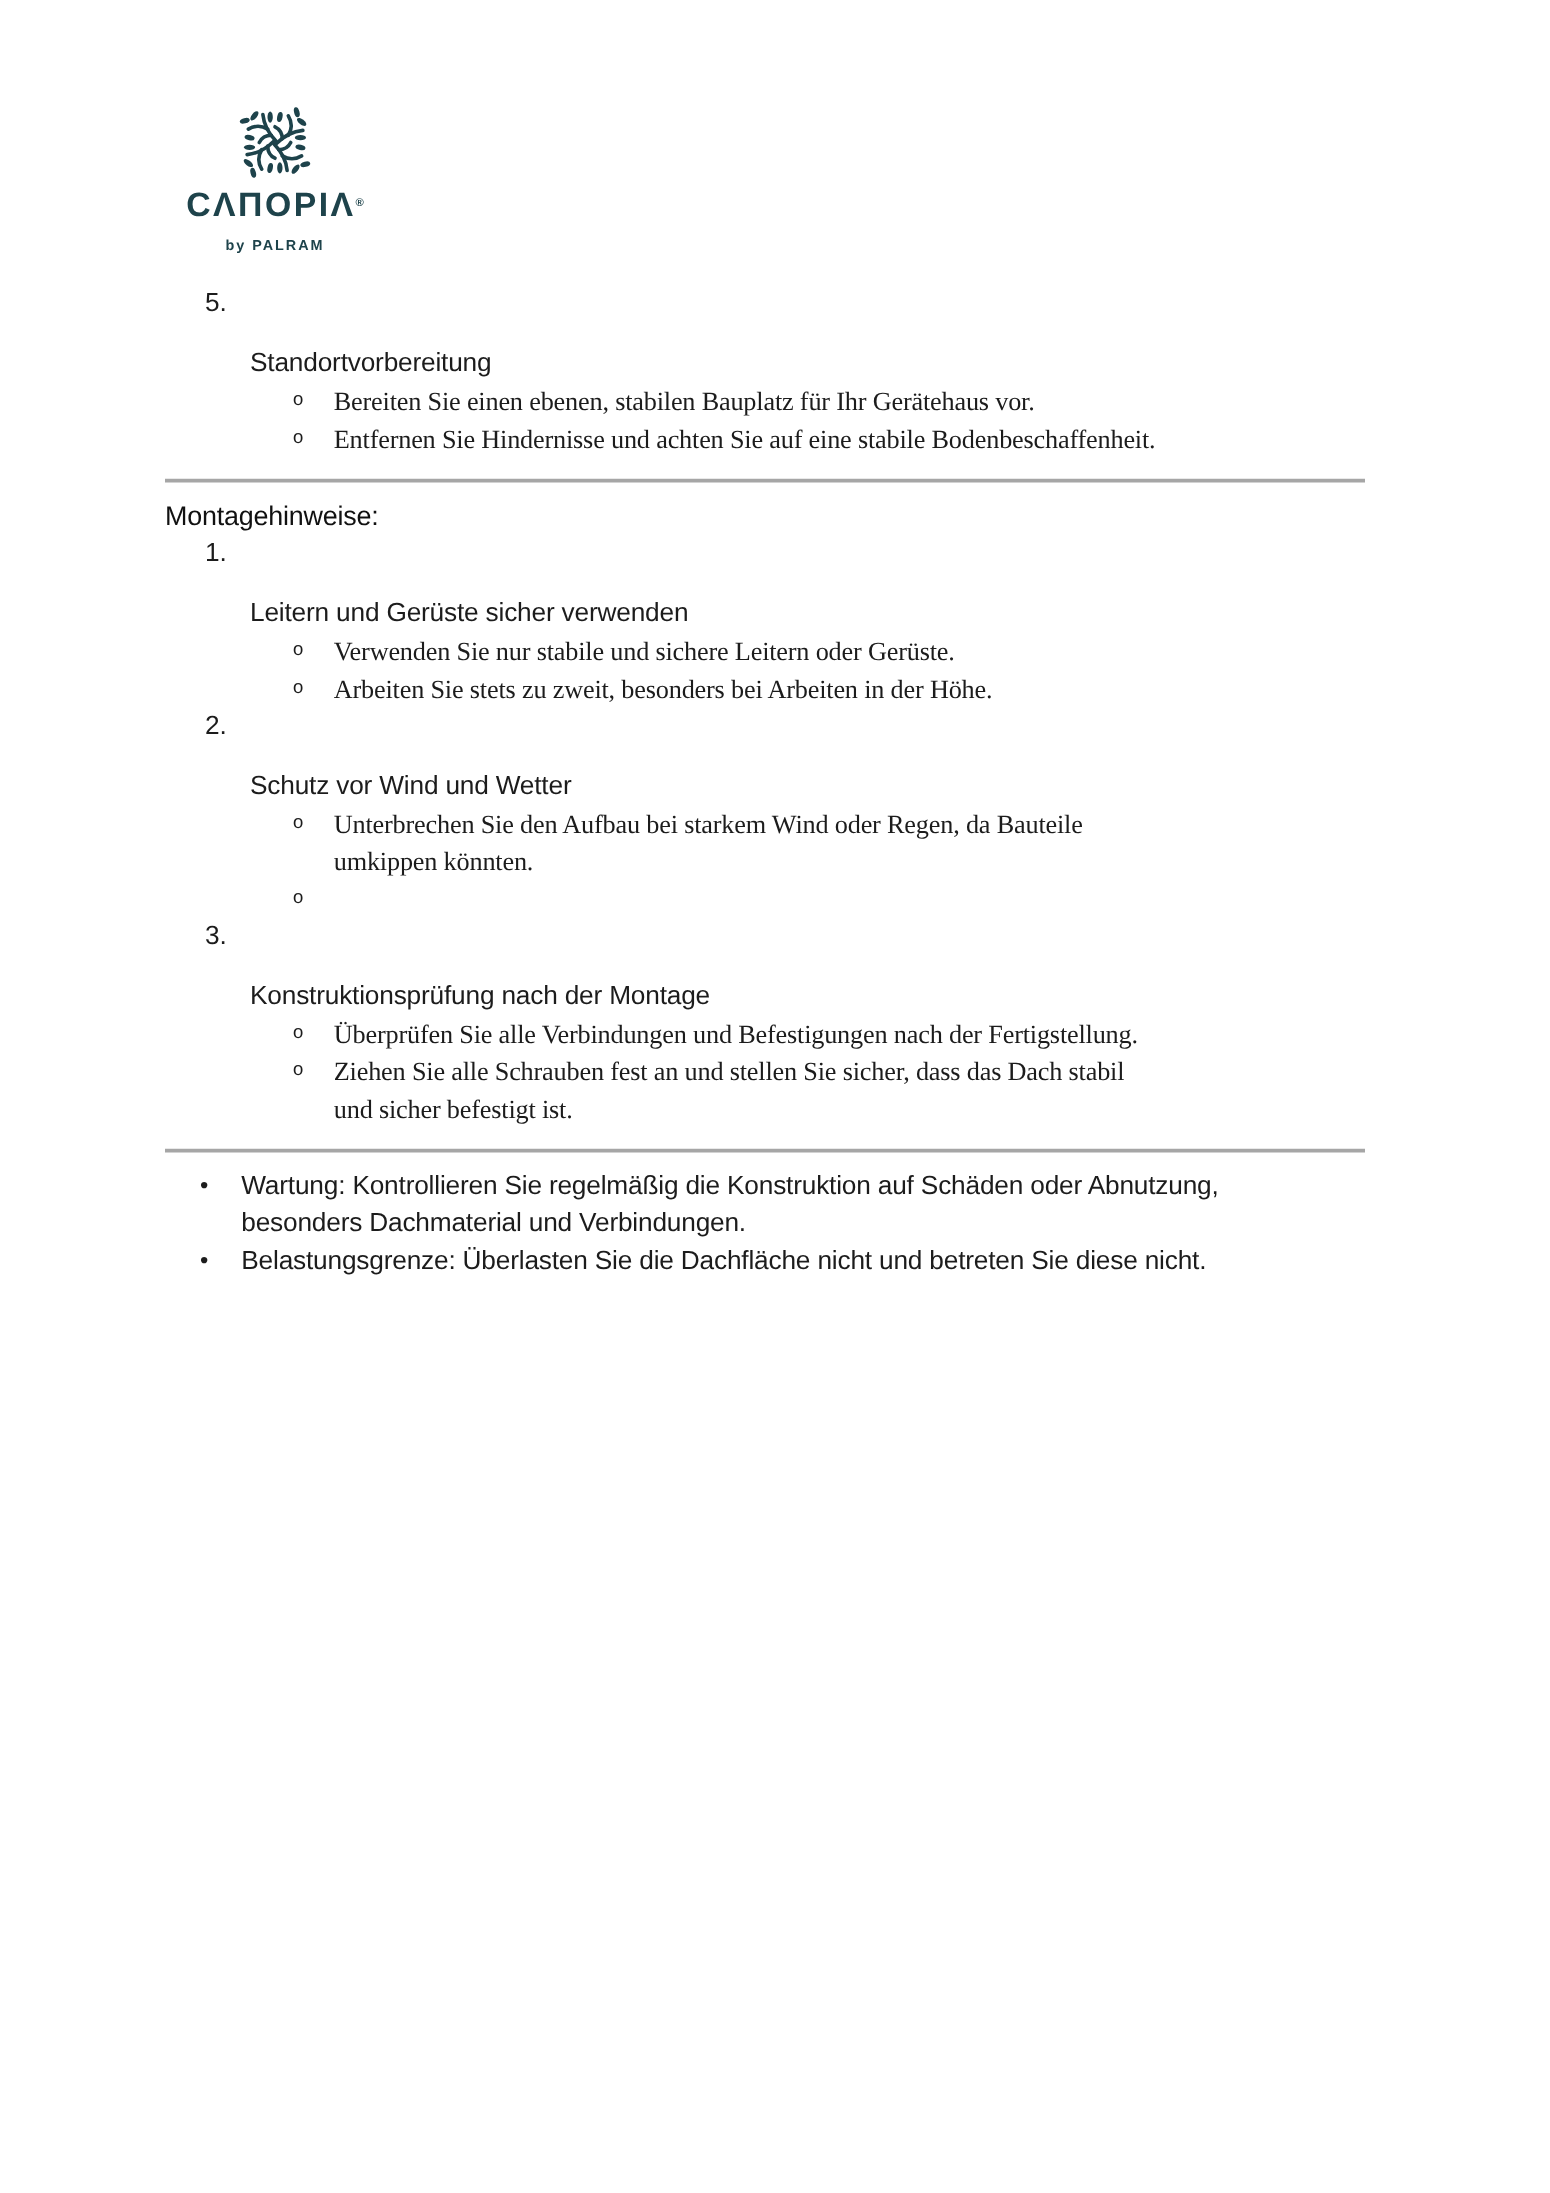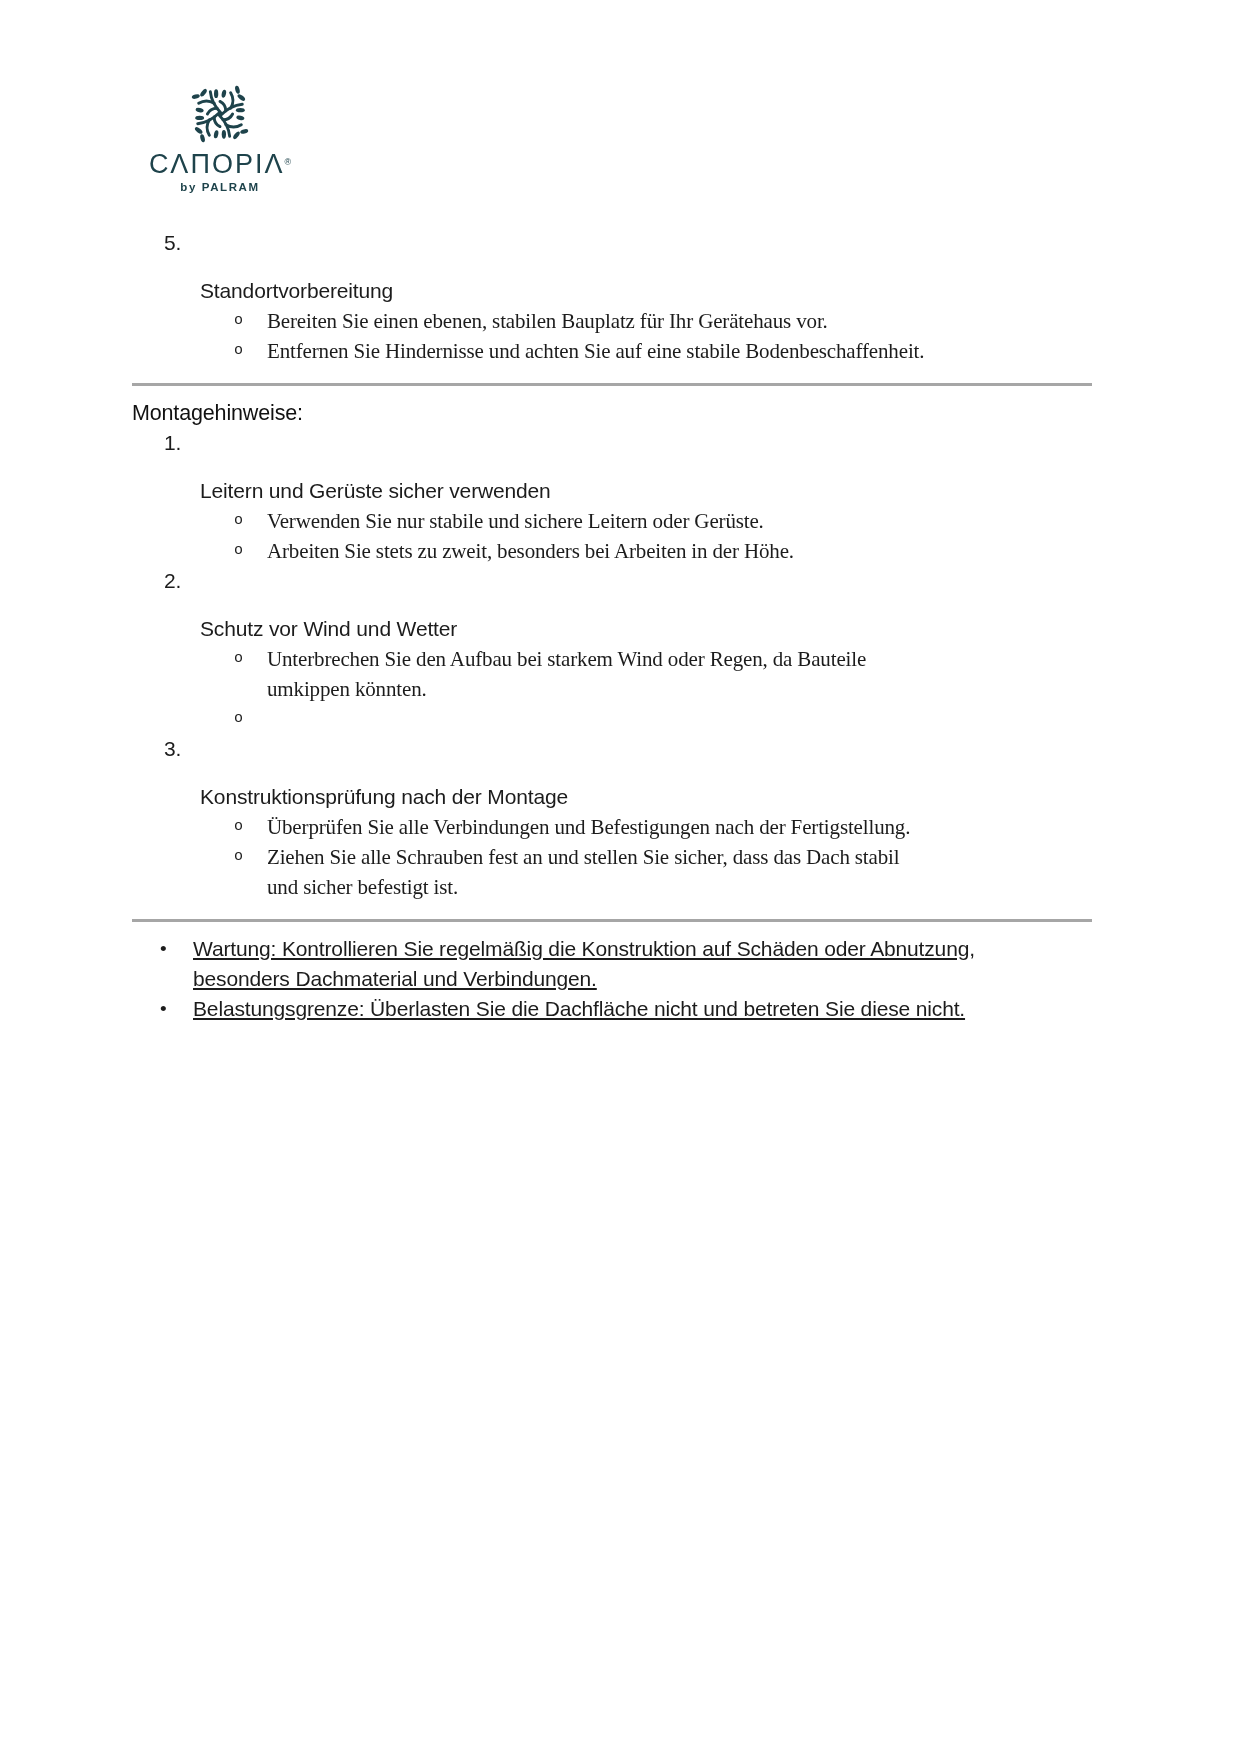--- a/index.html
+++ b/index.html
@@ -5,46 +5,46 @@
   * { margin:0; padding:0; box-sizing:border-box; }
   html,body { background:#ffffff; }
   body { width:1240px; height:1754px; position:relative;
          font-family:"Liberation Sans", sans-serif; color:#1c1c1c; }
 
   .page { position:absolute; inset:0; background:#ffffff; overflow:hidden; }
 
   
   .logo-block { position:absolute; left:139px; top:82px; width:162px; text-align:center; }
   .logo-icon  { display:block; margin:0 auto 4px auto; }
-  .wordmark   { font-weight:400; font-size:27px; letter-spacing:2px;
+  .wordmark   { font-weight:700; font-size:27px; letter-spacing:2px;
                 color:#1e434b; line-height:28px; white-space:nowrap; }
   .wordmark .reg { font-size:9px; vertical-align:top; position:relative; top:-2px; letter-spacing:0; }
   .tagline    { font-size:11.5px; font-weight:700; letter-spacing:1.6px;
-                color:#1e434b; margin-top:3px; }
+                color:#1e434b; margin-top:13px; }
 
   
   .content { position:absolute; left:132px; top:228px; width:960px;
              font-size:21px; line-height:30px; letter-spacing:-0.15px; }
 
   .numline   { display:flex; }
   .num       { display:inline-block; margin-left:32px; width:36px; flex:none; }
   .item-title{ flex:1;margin-top:48px; }
 
   .subitem   { display:flex; }
   .sub-marker{ flex:none; margin-left:102px; width:33px;
                font-family:"Liberation Mono", monospace; font-size:15px; }
   .sub-text  { flex:1; white-space:pre-line;font-family:Liberation Serif, serif; }
 
   .divider   { height:3px; background:#a6a6a6; margin:17px 0 12px 0; }
 
   .sec-heading { font-weight:400; font-size:21.5px; line-height:30px; color:#111; }
 
   .bullet-item   { display:flex; }
   .bullet-marker { flex:none; margin-left:28px; width:33px; font-size:19px; }
-  .bullet-text   { flex:1; white-space:pre-line;text-decoration:underline; }
+  .bullet-text   { flex:1; white-space:pre-line; }
 
   .icon-stroke { fill:none; stroke:#1e434b; stroke-width:3; stroke-linecap:round; }
   .icon-leaf   { fill:#1e434b; stroke:none; }
 </style>
 </head>
 <body>
 
 <div class="page">
 
   <header class="logo-block">

